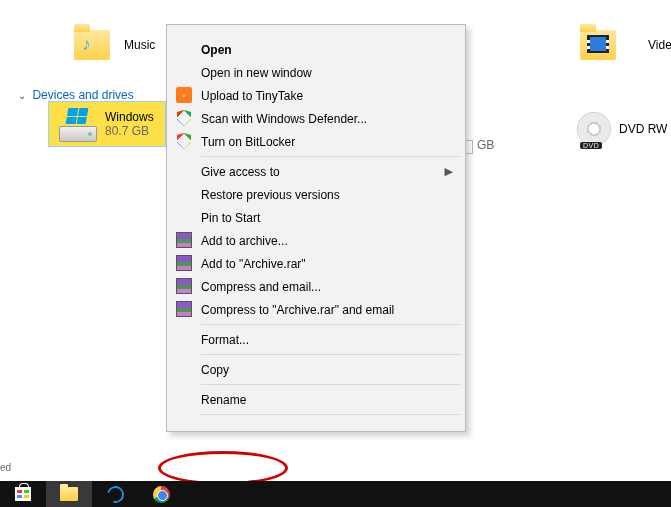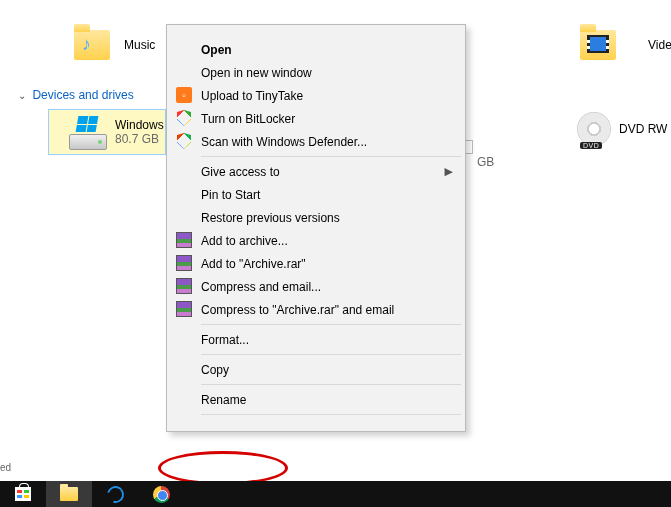--- a/index.html
+++ b/index.html
@@ -44,24 +44,24 @@
 
   .section-header {
     position:absolute; left:18px; top:88px;
     display:flex; align-items:center; gap:6px;
     color:#0b63c5;
   }
   .chev { font-size:10px; color:#555; }
 
   
   .drive-sel {
-    position:absolute; left:48px; top:109px; width:118px; height:46px;
-    background:#fef9c3; border:1px solid #99d1ff;
+    position:absolute; left:48px; top:101px; width:118px; height:46px;
+    background:#fde047; border:1px solid #99d1ff;
     display:flex; align-items:center;
-    padding:4px 20px;
+    padding:4px 10px;
   }
   .drive-glyph {
     width:38px; height:36px; position:relative; flex:0 0 38px;
   }
   .drive-body {
     position:absolute; bottom:0; left:0; width:38px; height:16px;
     background:linear-gradient(180deg,#f0f0f0,#c8c8c8);
     border-radius:2px; border:1px solid #999;
   }
   .drive-body::after{
@@ -75,21 +75,21 @@
   }
   .win-sq span { background:#00a2ed; }
   .drive-text { margin-left:8px; line-height:14px; }
   .drive-sub { color:#6a6a6a; }
 
   .drive-capbar {
     position:absolute; left:363px; top:140px; height:14px; width:110px;
     border:1px solid #bdbdbd; background:#fff;
   }
   .drive-cap-gb {
-    position:absolute; left:477px; top:155px; color:#666;
+    position:absolute; left:477px; top:138px; color:#666;
   }
 
   
   .dvd-item { position:absolute; left:577px; top:112px; display:flex; align-items:center; gap:8px; }
   .disc {
     width:34px; height:34px; border-radius:50%;
     background: radial-gradient(circle at 50% 50%, #fff 0 5px, #ccc 5px 7px, #eaeaea 7px 16px, #bdbdbd 17px);
     position:relative;
   }
   .disc .dvd-lbl {
@@ -242,40 +242,40 @@
         <span>Open in new window</span>
       </div>
     <div class="row">
       <span class="ico">
           <span class="tiny-orange">◦</span>
         </span>
       <span>Upload to TinyTake</span>
     </div>
     <div class="row">
       <span class="ico">
+          <span class="shield" style="filter:hue-rotate(20deg)"></span>
+        </span>
+      <span>Scan with Windows Defender...</span>
+    </div>
+    <div class="row">
+      <span class="ico">
           <span class="shield"></span>
         </span>
       <span>Turn on BitLocker</span>
-    </div>
-    <div class="row">
-      <span class="ico">
-          <span class="shield" style="filter:hue-rotate(20deg)"></span>
-        </span>
-      <span>Scan with Windows Defender...</span>
     </div>
     <div class="sep"></div>
     <div class="row">
       <span>Give access to</span>
       <span class="arrow-sub">▶</span>
     </div>
     <div class="row">
+        <span>Restore previous versions</span>
+      </div>
+    <div class="row">
         <span>Pin to Start</span>
-      </div>
-    <div class="row">
-        <span>Restore previous versions</span>
       </div>
     <div class="row">
       <span class="ico">
           <span class="winrar"></span>
         </span>
       <span>Add to archive...</span>
     </div>
     <div class="row">
       <span class="ico">
           <span class="winrar"></span>

